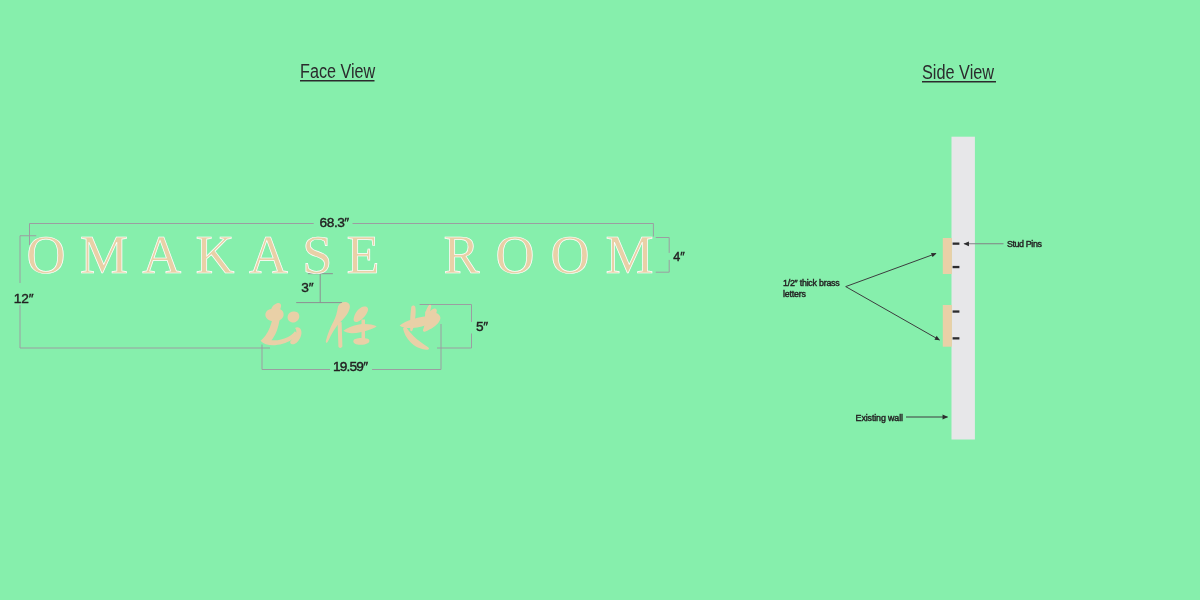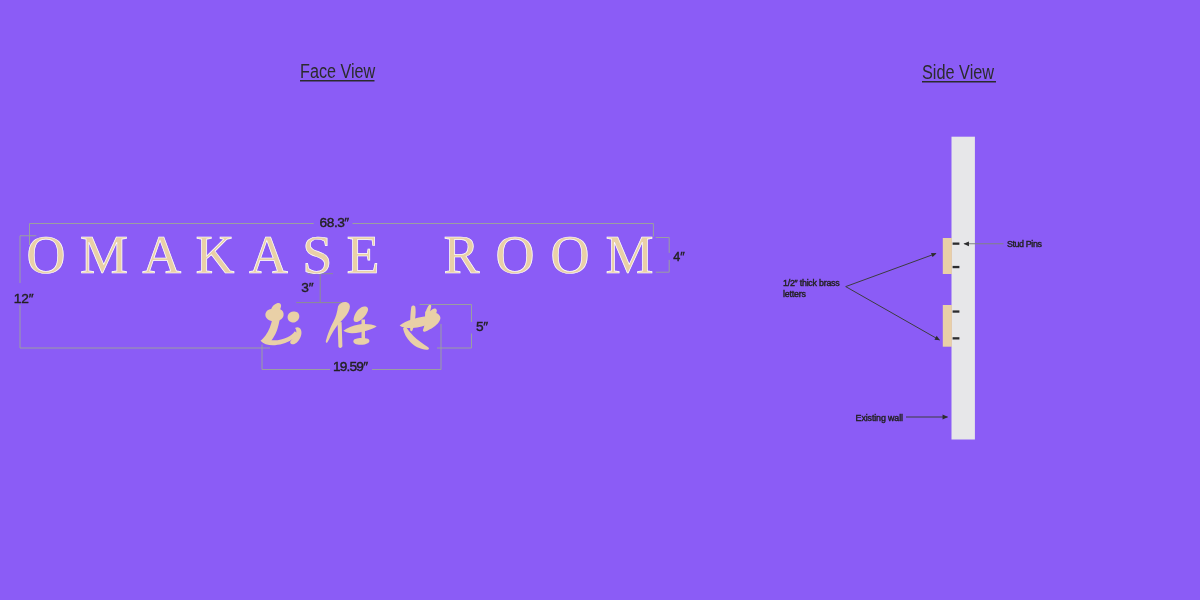--- a/index.html
+++ b/index.html
@@ -1,16 +1,16 @@
 <!DOCTYPE html>
 <html><head>
 <meta charset="utf-8">
 <style>
   html,body{margin:0;padding:0;background:#ffffff;}
-  #page{position:relative;will-change:transform;width:1200px;height:600px;background:#8b5cf6;overflow:hidden;}
+  #page{position:relative;will-change:transform;width:1200px;height:600px;background:#86efac;overflow:hidden;}
   svg text{font-family:"Liberation Sans",sans-serif;}
   svg text.serif{font-family:"Liberation Serif",serif;}
 </style>
 </head>
 <body>
 <div id="page">
 <svg width="1200" height="600" viewBox="0 0 1200 600">
   <defs>
     <marker id="ah" viewBox="0 0 10 10" refX="9" refY="5" markerWidth="6.5" markerHeight="5" orient="auto-start-reverse">
       <path d="M0,0.6 L10,5 L0,9.4 z" fill="#2c2c2e"></path>

